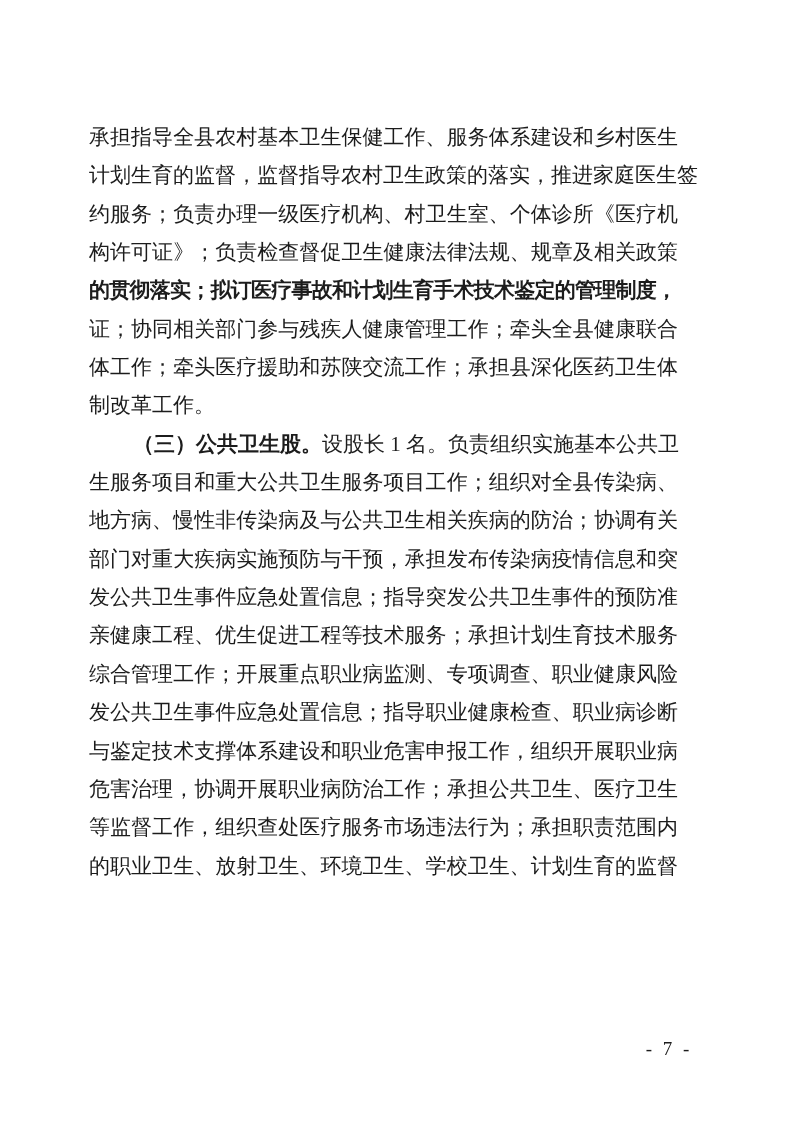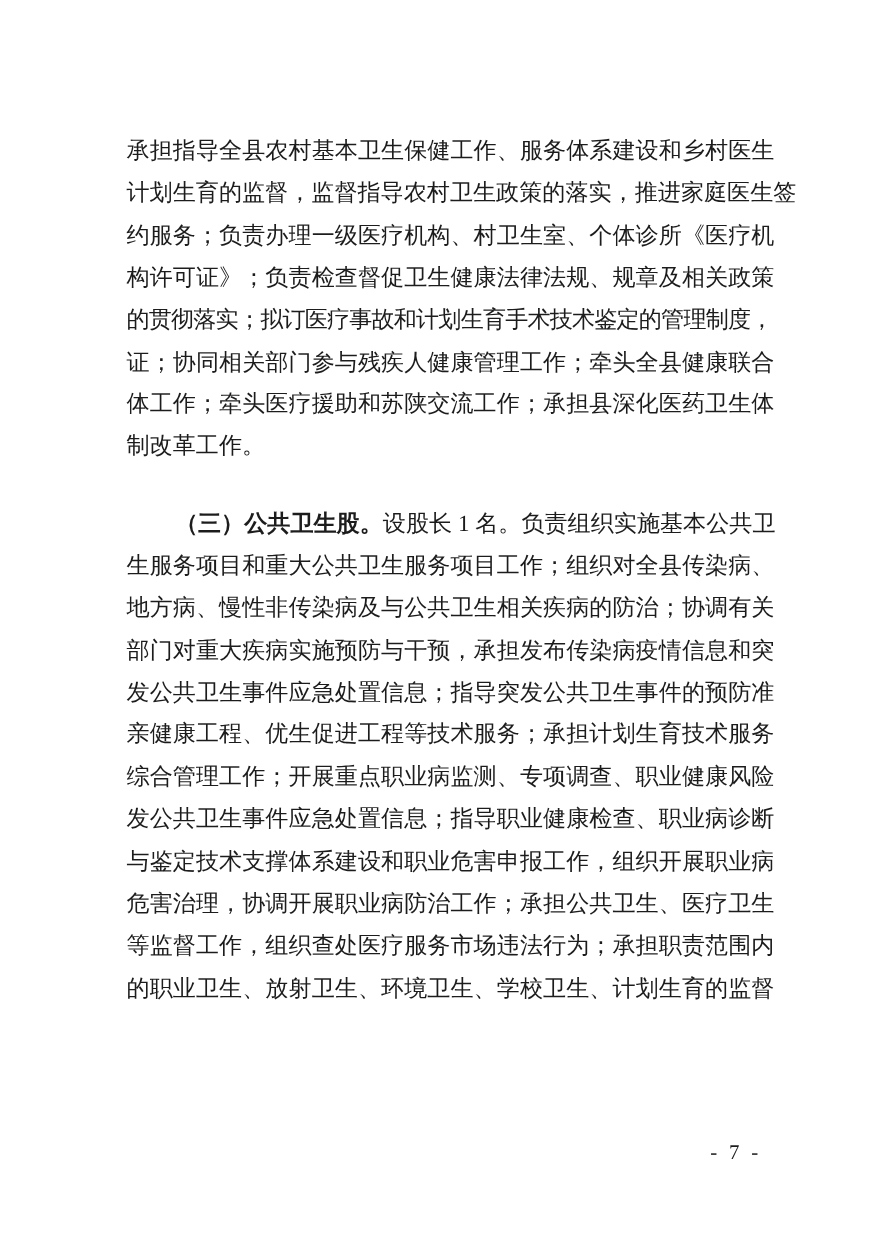--- a/index.html
+++ b/index.html
@@ -11,45 +11,45 @@
     position: relative;
     width: 793px;
     height: 1122px;
     background: #ffffff;
     overflow: hidden;
     font-family: "Liberation Serif", "DejaVu Serif", serif;
     color: #1c1c1c;
   }
   .text-block {
     position: absolute;
-    left: 115px;
+    left: 89px;
     top: 118px;
     width: 589px;
   }
   .line {
     height: 38.35px;
     line-height: 38.35px;
     font-size: 21px;
     white-space: nowrap;
     text-align: justify;
     text-align-last: justify;
     text-justify: inter-character;
   }
   .line.flush-left {
     text-align: right;
     text-align-last: left;
   }
   .line.indent {
     text-indent: 44px;
-    margin-top: 32px;
   }
   .line.tight {
     letter-spacing: -0.75px;
     text-align: left;
     text-align-last: left;
+    font-weight: bold;
   }
   .seg-bold {
     font-weight: bold;
   }
   .footer-page {
     position: absolute;
     top: 1038px;
     left: 624px;
     width: 90px;
     font-size: 19px;

